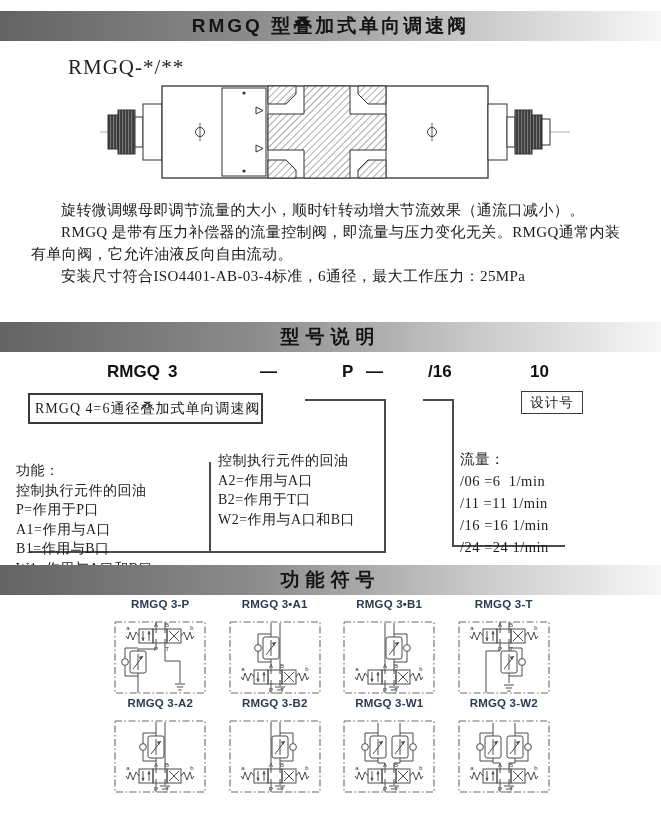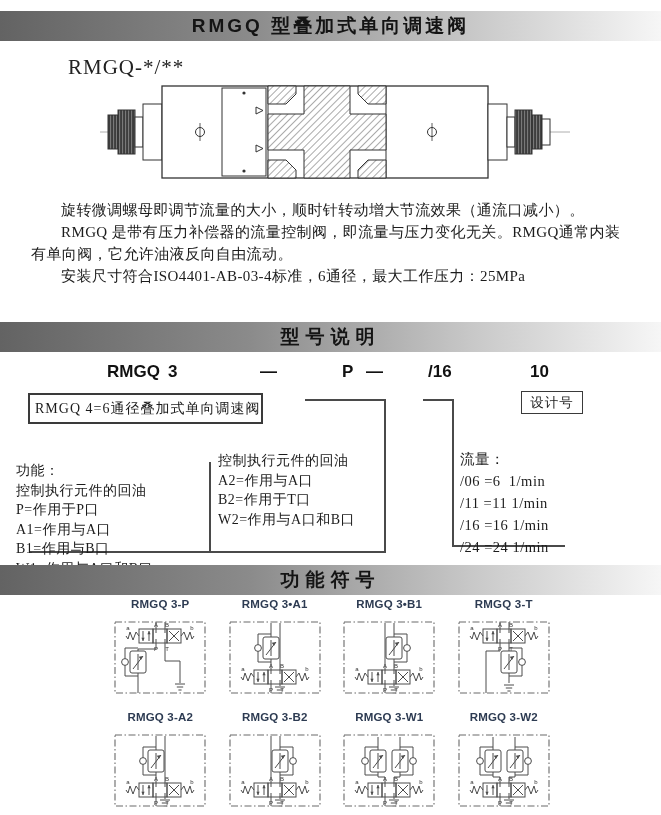--- a/index.html
+++ b/index.html
@@ -20,21 +20,21 @@
   .cl{position:absolute;background:#4a4a4a;}
   .series-box{position:absolute;left:28px;top:393px;width:226px;height:27px;border:2px solid #3a3a3a;
         font-size:14px;letter-spacing:1px;display:flex;align-items:center;padding-left:5px;}
   .design-box{position:absolute;left:521px;top:391px;width:60px;height:21px;border:1.5px solid #3a3a3a;
         font-size:13.5px;display:flex;align-items:center;justify-content:center;letter-spacing:1px;}
   .fcol{position:absolute;font-size:14px;line-height:19.5px;letter-spacing:0.5px;}
   .fcol div{white-space:pre;}
   .flowcol{line-height:22px;font-size:14.5px;}
   
   .symgrid{position:absolute;left:103px;top:598px;width:458px;display:grid;
-        grid-template-columns:repeat(4,1fr);row-gap:14px;}
+        grid-template-columns:repeat(4,1fr);}
   .symcell{display:flex;flex-direction:column;align-items:center;}
   .symlabel{font-family:"Liberation Sans","DejaVu Sans",sans-serif;font-weight:bold;
         font-size:11.5px;color:#2d3b52;margin-bottom:9px;letter-spacing:0.2px;}
 </style>
 </head>
 <body>
 
 <div class="page">
 
   <div class="bar" style="top:11px;">

